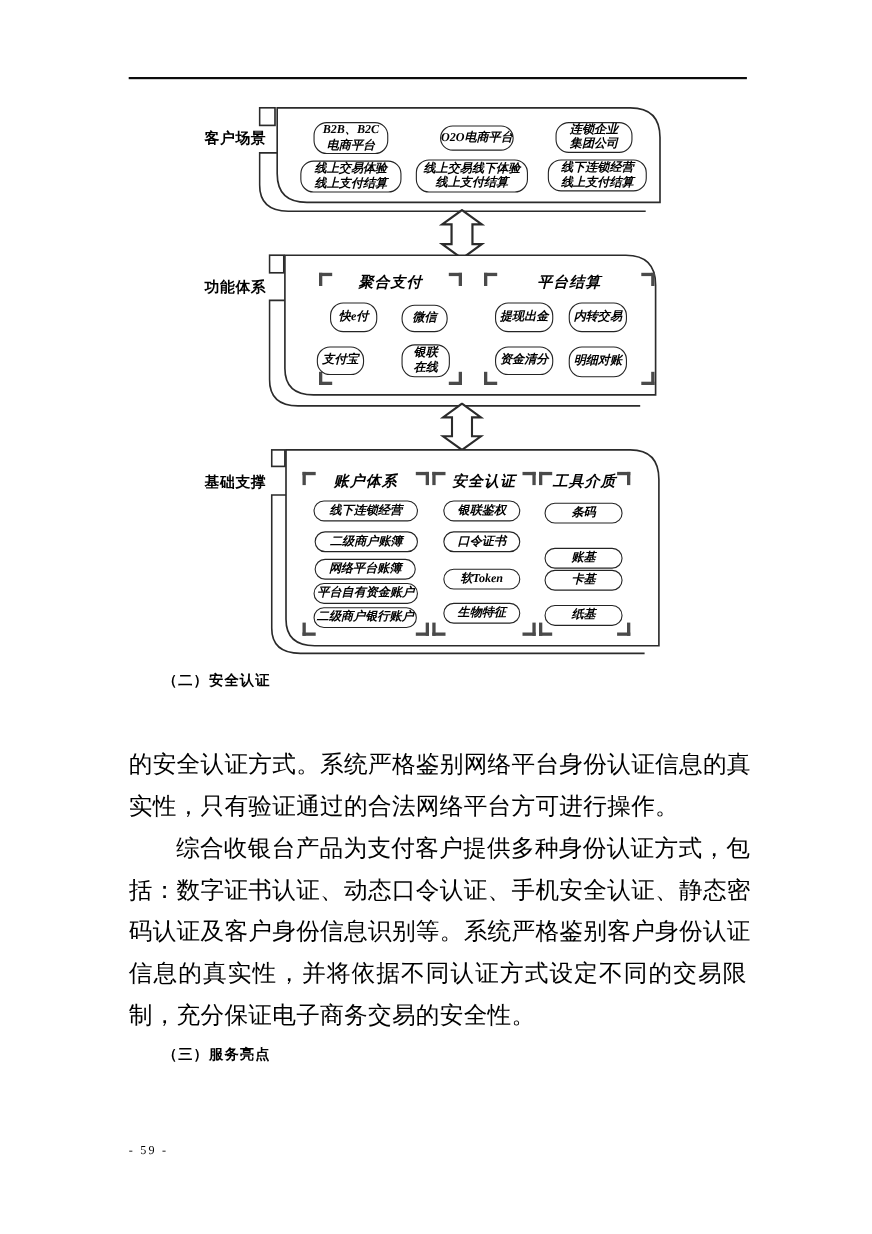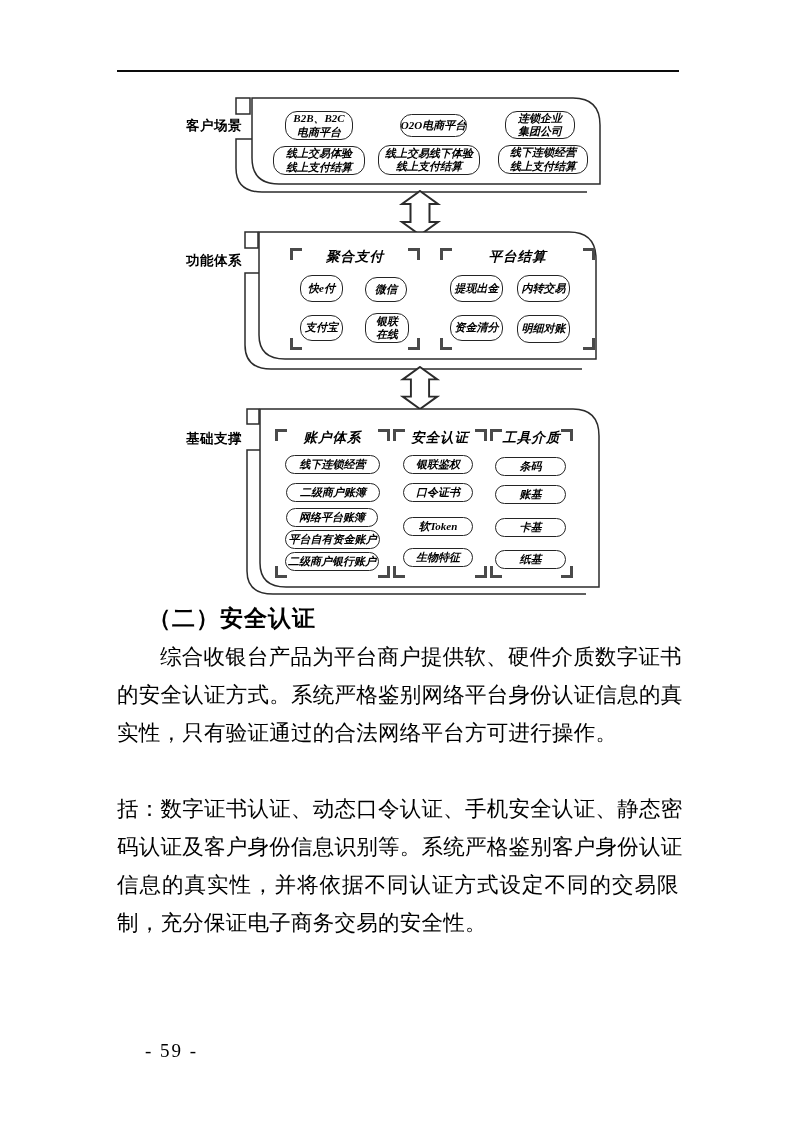--- a/index.html
+++ b/index.html
@@ -24,22 +24,22 @@
   .b-bl{border-left-width:3px;border-bottom-width:3px;}
   .b-br{border-right-width:3px;border-bottom-width:3px;}
   .gtitle{position:absolute;text-align:center;font-size:13.5px;font-weight:bold;letter-spacing:1px;
           white-space:nowrap;}
   .arrow{position:absolute;}
 
   
   .tline{position:absolute;left:117px;font-size:21.5px;letter-spacing:.25px;white-space:nowrap;line-height:26px;}
   .tline.indent{left:160px;}
   .tline.wide{letter-spacing:1px;}
-  .theading{position:absolute;left:148px;font-size:23px;font-weight:bold;letter-spacing:1px;white-space:nowrap;line-height:26px;}
-  .pageno{position:absolute;left:117px;top:1040px;font-size:19px;letter-spacing:2px;margin-left:28px;}
+  .theading{position:absolute;left:148px;font-size:13px;font-weight:bold;letter-spacing:1px;white-space:nowrap;line-height:26px;}
+  .pageno{position:absolute;left:117px;top:1040px;font-size:11px;letter-spacing:2px;}
 </style>
 </head>
 <body>
 
 <div class="page">
   <div class="top-rule"></div>
 
   <div>
 
     <div class="side-label" style="left:176px;top:117px">客户场景</div>
@@ -90,21 +90,21 @@
       <span class="bracket b-tr" style="left:164px;top:17px"></span>
       <span class="bracket b-bl" style="left:46px;top:107px"></span>
       <span class="bracket b-br" style="left:164px;top:107px"></span>
       <div class="gtitle" style="left:46px;top:17px;width:130px">聚合支付</div>
       <div class="dbox" style="left:56px;top:44px;width:43px;height:27px">
         <span>快e付</span>
       </div>
       <div class="dbox" style="left:121px;top:46px;width:42px;height:25px">
         <span>微信</span>
       </div>
-      <div class="dbox" style="left:56px;top:84px;width:43px;height:26px">
+      <div class="dbox" style="left:44px;top:84px;width:43px;height:26px">
         <span>支付宝</span>
       </div>
       <div class="dbox" style="left:121px;top:82px;width:44px;height:30px">
         <span>银联</span>
         <span>在线</span>
       </div>
 
       <span class="bracket b-tl" style="left:196px;top:17px"></span>
       <span class="bracket b-tr" style="left:339px;top:17px"></span>
       <span class="bracket b-bl" style="left:196px;top:107px"></span>
@@ -176,35 +176,36 @@
       </div>
 
       <span class="bracket b-tl" style="left:244px;top:23px"></span>
       <span class="bracket b-tr" style="left:315px;top:23px"></span>
       <span class="bracket b-bl" style="left:244px;top:160px"></span>
       <span class="bracket b-br" style="left:315px;top:160px"></span>
       <div class="gtitle" style="left:244px;top:23px;width:83px">工具介质</div>
       <div class="dbox pill" style="left:249px;top:51px;width:71px;height:19px">
         <span>条码</span>
       </div>
-      <div class="dbox pill" style="left:249px;top:79px;width:71px;height:19px">
+      <div class="dbox pill" style="left:249px;top:92px;width:71px;height:19px">
         <span>账基</span>
       </div>
       <div class="dbox pill" style="left:249px;top:112px;width:71px;height:19px">
         <span>卡基</span>
       </div>
       <div class="dbox pill" style="left:249px;top:144px;width:71px;height:19px">
         <span>纸基</span>
       </div>
     </div>
   </div>
 
   <div class="theading" style="top:606px">（二）安全认证</div>
-  <div class="tline indent" style="top:644px">综合收银台产品为平台商户提供软、硬件介质数字证书</div>
   <div class="tline" style="top:720px">实性，只有验证通过的合法网络平台方可进行操作。</div>
   <div class="tline" style="top:682px">的安全认证方式。系统严格鉴别网络平台身份认证信息的真</div>
+  <div class="tline indent" style="top:758px">综合收银台产品为支付客户提供多种身份认证方式，包</div>
   <div class="tline" style="top:834px">码认证及客户身份信息识别等。系统严格鉴别客户身份认证</div>
   <div class="tline" style="top:796px">括：数字证书认证、动态口令认证、手机安全认证、静态密</div>
   <div class="tline" style="top:910px">制，充分保证电子商务交易的安全性。</div>
   <div class="tline wide" style="top:872px">信息的真实性，并将依据不同认证方式设定不同的交易限</div>
+  <div class="theading" style="top:946px">（三）服务亮点</div>
 
   <div class="pageno">- 59 -</div>
 </div>
 
 </body></html>

